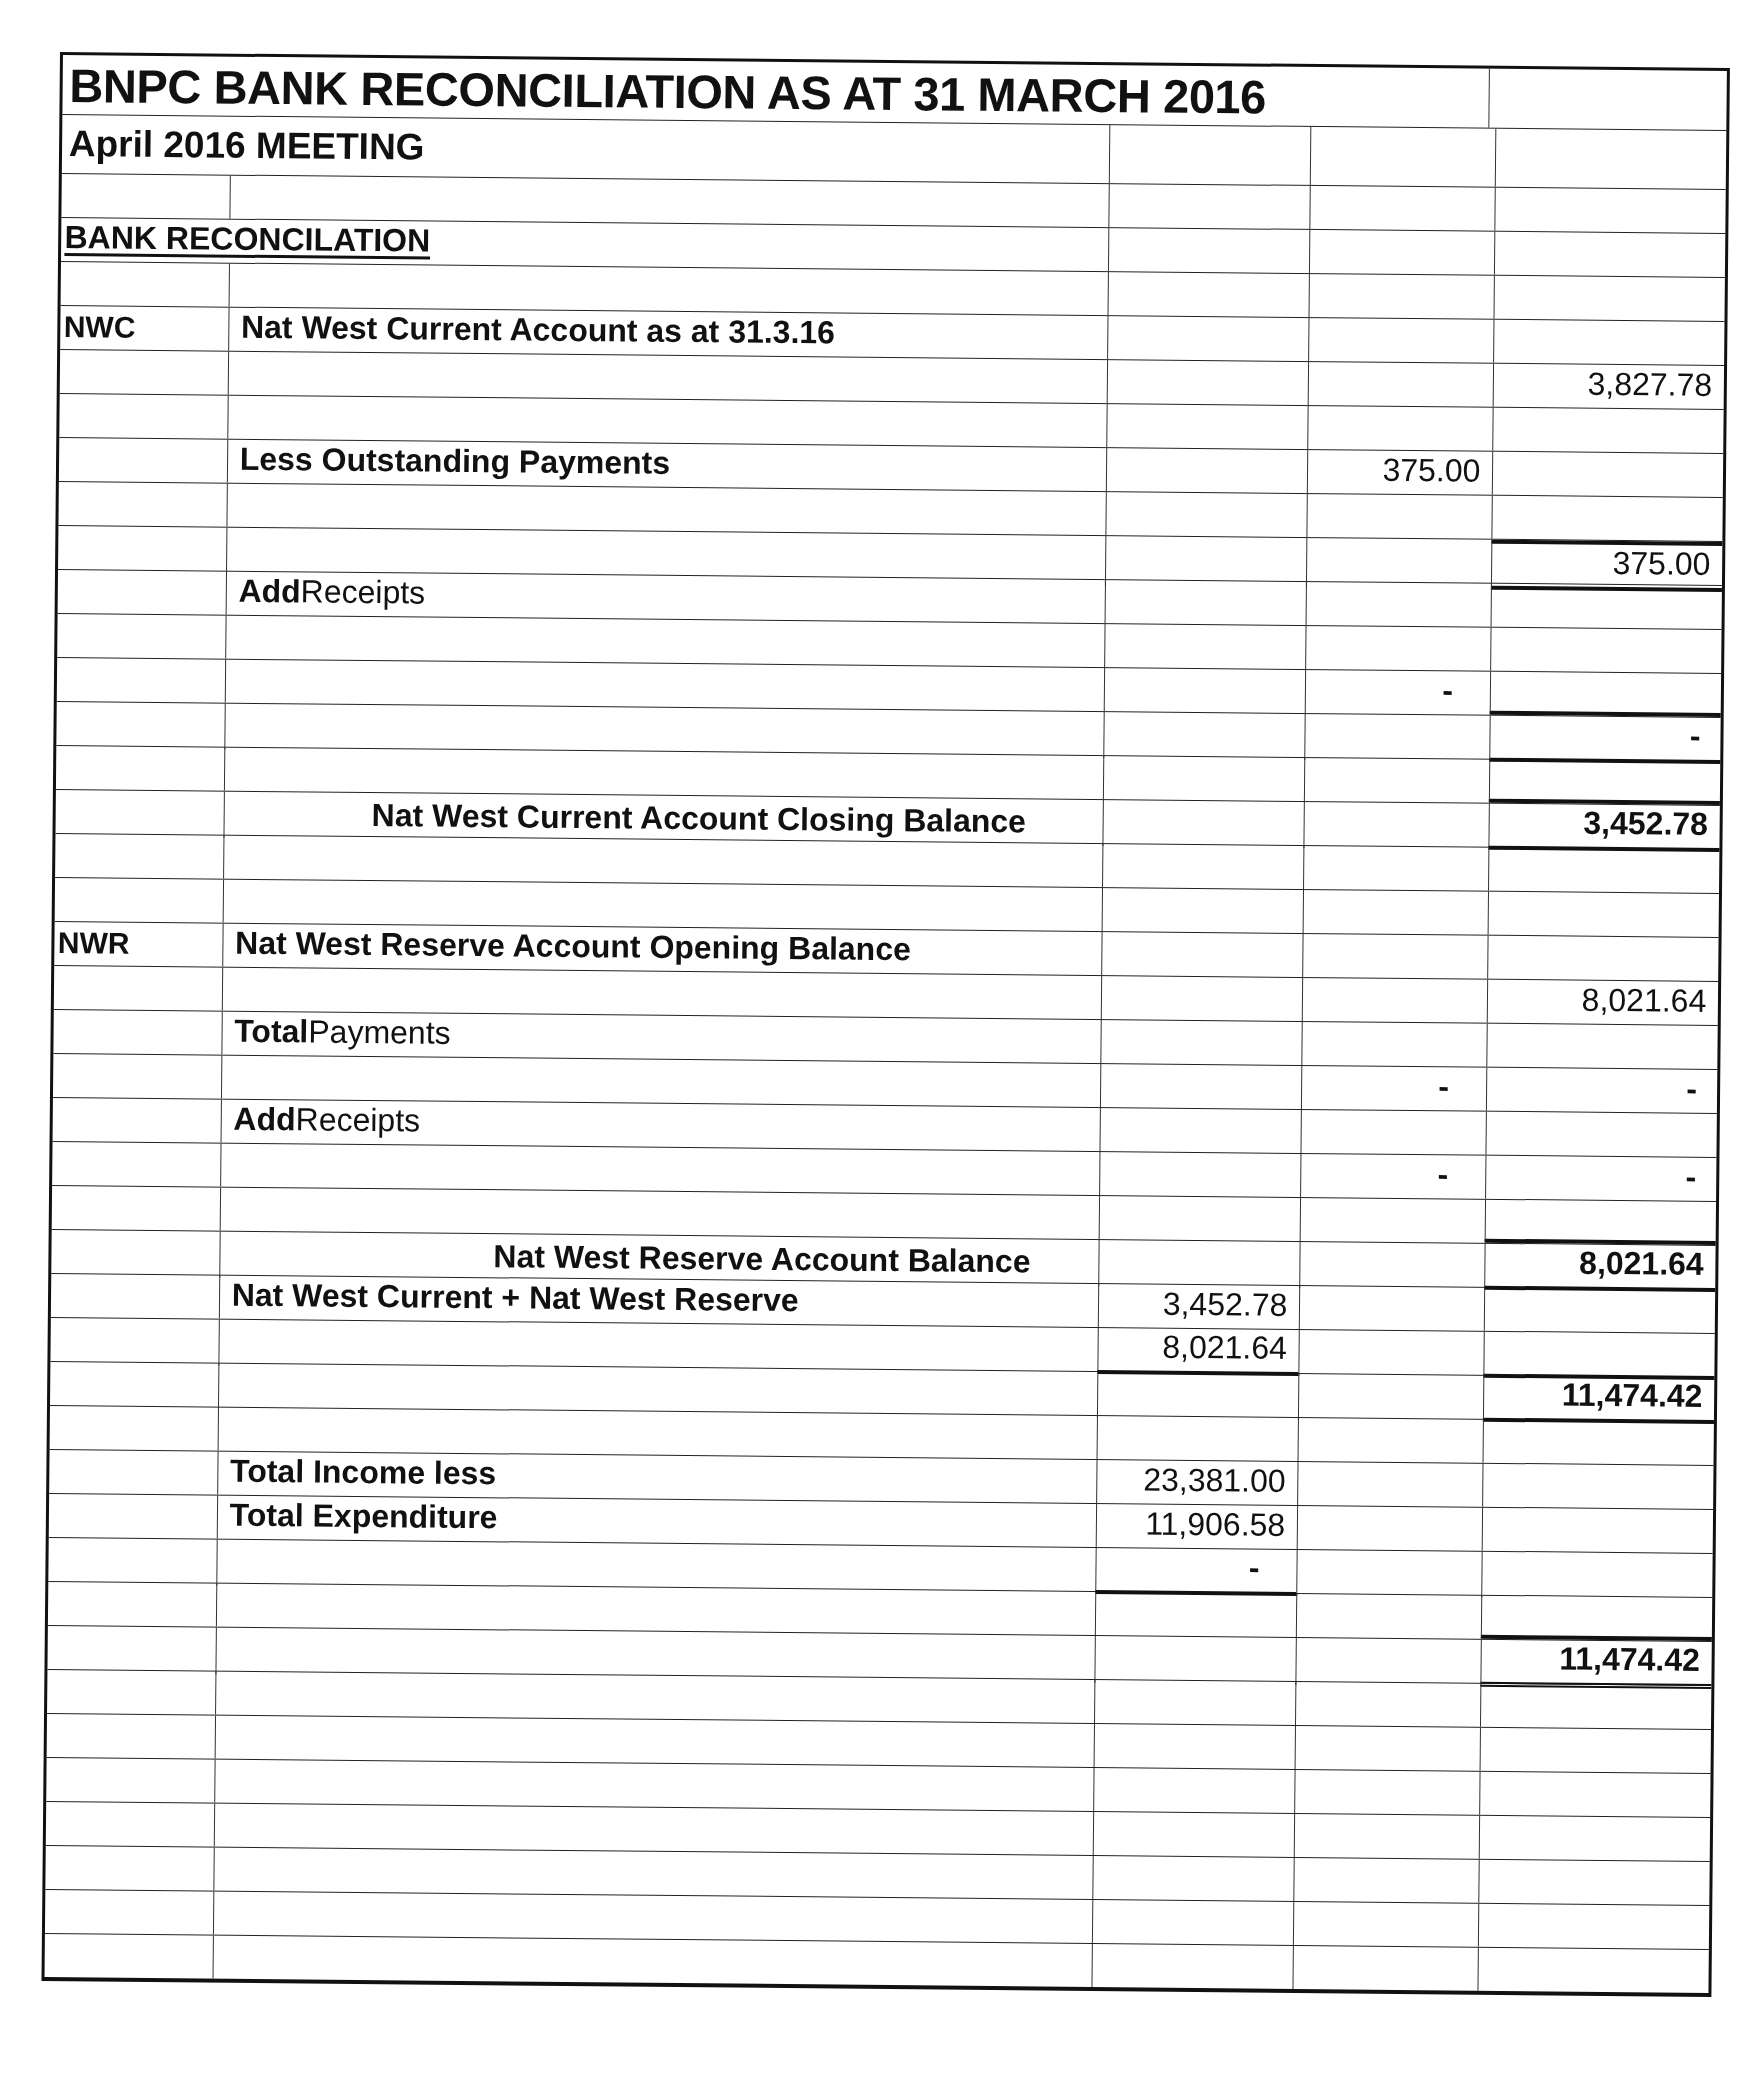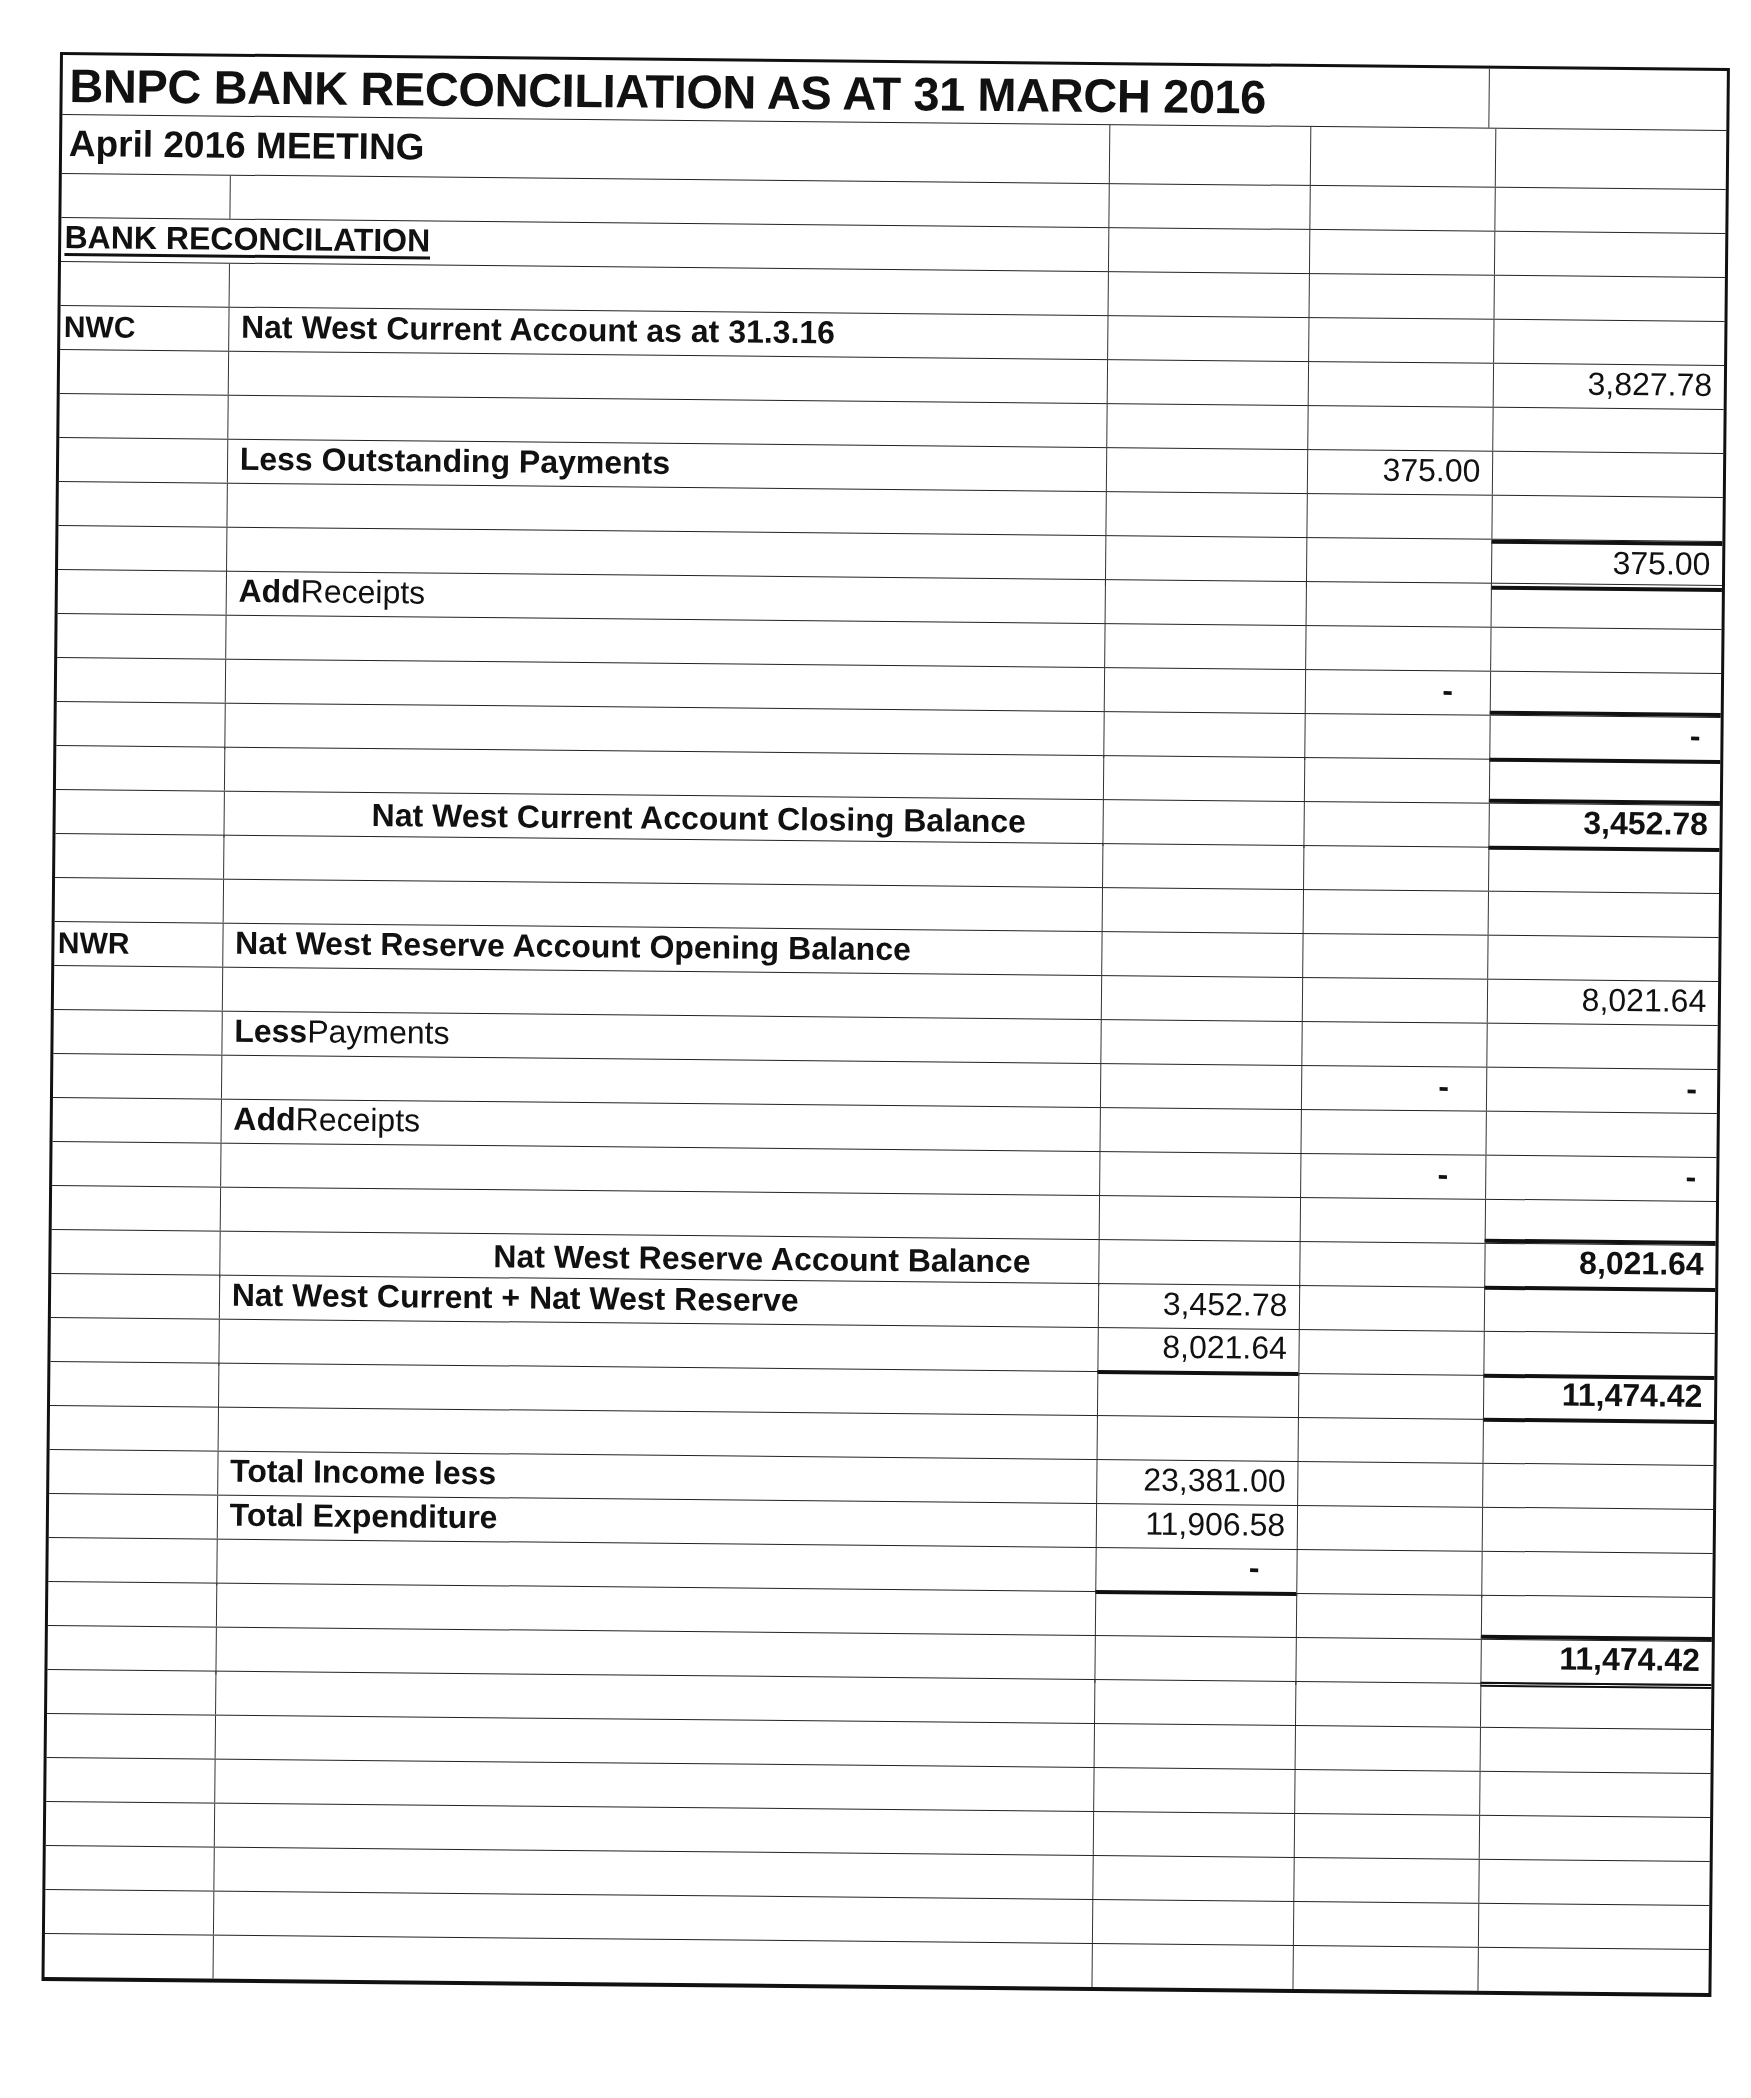--- a/index.html
+++ b/index.html
@@ -240,21 +240,21 @@
       <div class="cell"></div>
         <div class="cell"></div>
         <div class="cell"></div>
         <div class="cell"></div>
       <div class="cell num">8,021.64</div>
     </div>
 
     <div class="row">
       <div class="cell"></div>
       <div class="cell lbl">
-          <span>Less</span>
+          <span>Total</span>
           <span class="normal"> Payments</span>
         </div>
       <div class="cell"></div>
         <div class="cell"></div>
         <div class="cell"></div>
     </div>
     <div class="row">
       <div class="cell"></div>
         <div class="cell"></div>
         <div class="cell"></div>

